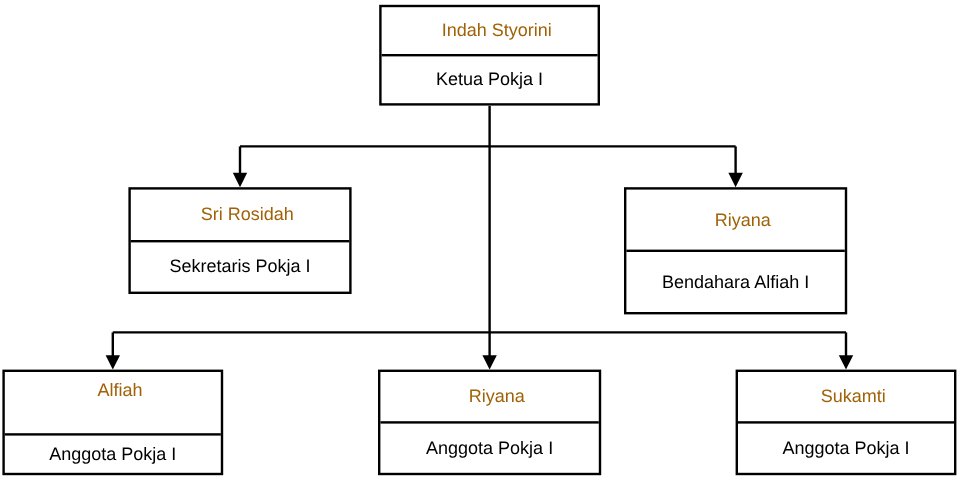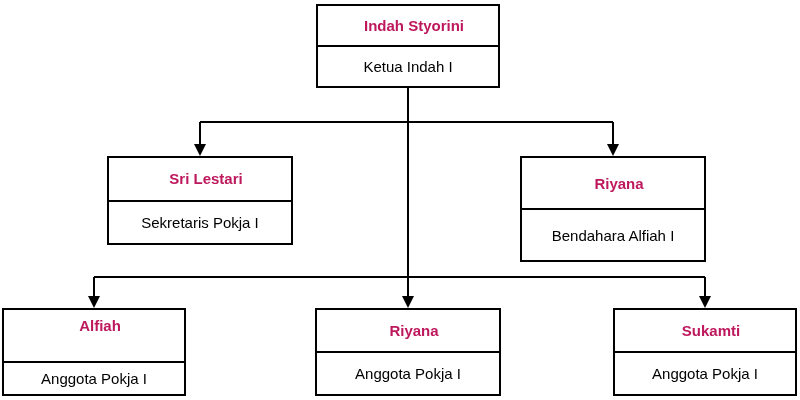--- a/index.html
+++ b/index.html
@@ -25,23 +25,23 @@
     background: #ffffff;
     border: 2px solid #000000;
     display: flex;
     flex-direction: column;
   }
   .org-node .name-row {
     flex: 1;
     display: flex;
     align-items: center;
     justify-content: center;
-    font-weight: 700;
+    font-weight: 400;
     font-size: 15px;
-    color: #be185d;
+    color: #a16207;
     white-space: nowrap;
     margin-left: 12px;
   }
   .org-node .role-row {
     flex: 1;
     display: flex;
     align-items: center;
     justify-content: center;
     border-top: 2px solid #000000;
     font-size: 15px;
@@ -75,25 +75,25 @@
 
     <path d="M94 277 L705 277" stroke="#000000" stroke-width="2" fill="none"></path>
     <path d="M94 277 L94 298" stroke="#000000" stroke-width="2" fill="none"></path>
     <polygon points="88,296 100,296 94,308" fill="#000000"></polygon>
     <path d="M705 277 L705 298" stroke="#000000" stroke-width="2" fill="none"></path>
     <polygon points="699,296 711,296 705,308" fill="#000000"></polygon>
   </svg>
 
   <div class="org-node node-ketua">
     <div class="name-row">Indah Styorini</div>
-    <div class="role-row">Ketua Indah I</div>
+    <div class="role-row">Ketua Pokja I</div>
   </div>
 
   <div class="org-node node-sekretaris">
-    <div class="name-row">Sri Lestari</div>
+    <div class="name-row">Sri Rosidah</div>
     <div class="role-row">Sekretaris Pokja I</div>
   </div>
 
   <div class="org-node node-bendahara">
     <div class="name-row">Riyana</div>
     <div class="role-row">Bendahara Alfiah I</div>
   </div>
 
   <div class="org-node node-anggota-1">
     <div class="name-row">Alfiah</div>

